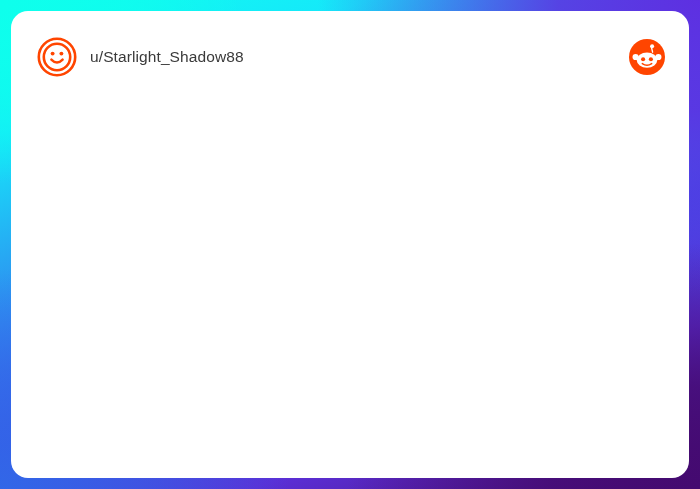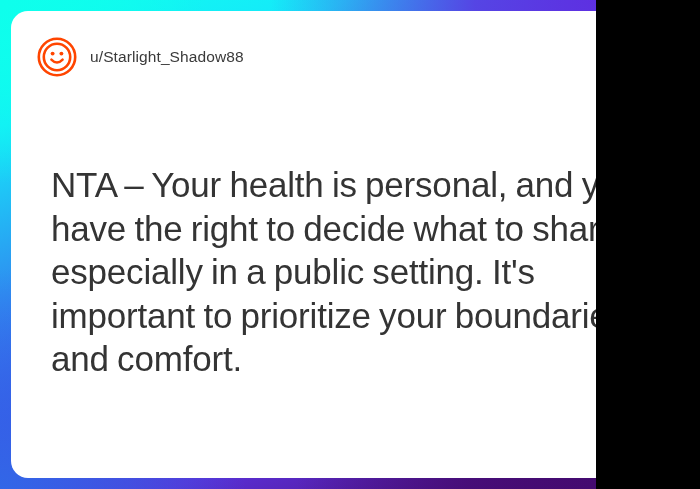--- a/index.html
+++ b/index.html
@@ -9,21 +9,21 @@
     height: 489px;
     overflow: hidden;
   }
   body {
     font-family: "Liberation Sans", sans-serif;
     background: #000;
   }
 
   .canvas {
     position: relative;
-    width: 596px;
+    width: 700px;
     height: 489px;
     overflow: hidden;
   }
 
   
   .bg-base {
     position: absolute;
     inset: 0;
     background: linear-gradient(160deg, #10FFEE 0%, #15E8FA 18%, #2F8CF0 42%, #3F4FE6 60%, #5B2FD6 78%, #4A0F78 100%);
   }
@@ -149,16 +149,15 @@
         <ellipse cx="18" cy="21.1" rx="10.3" ry="7.6" fill="#FFFFFF"></ellipse>
         <circle cx="6.6" cy="18.0" r="3.1" fill="#FFFFFF"></circle>
         <circle cx="29.4" cy="18.0" r="3.1" fill="#FFFFFF"></circle>
         <circle cx="14.1" cy="20.2" r="2.05" fill="#FF4500"></circle>
         <circle cx="21.9" cy="20.2" r="2.05" fill="#FF4500"></circle>
         <path d="M13.3 24.6 Q18 27.9 22.7 24.6" stroke="#FF4500" stroke-width="1.5" fill="none" stroke-linecap="round"></path>
       </svg>
 
     </div>
 
-    <div class="post-body">NTA – Your health is personal, and you have the right to decide what to share, especially in a public setting. It's important to prioritize your boundaries and comfort.</div>
 
   </div>
 </div>
 
 </body></html>

